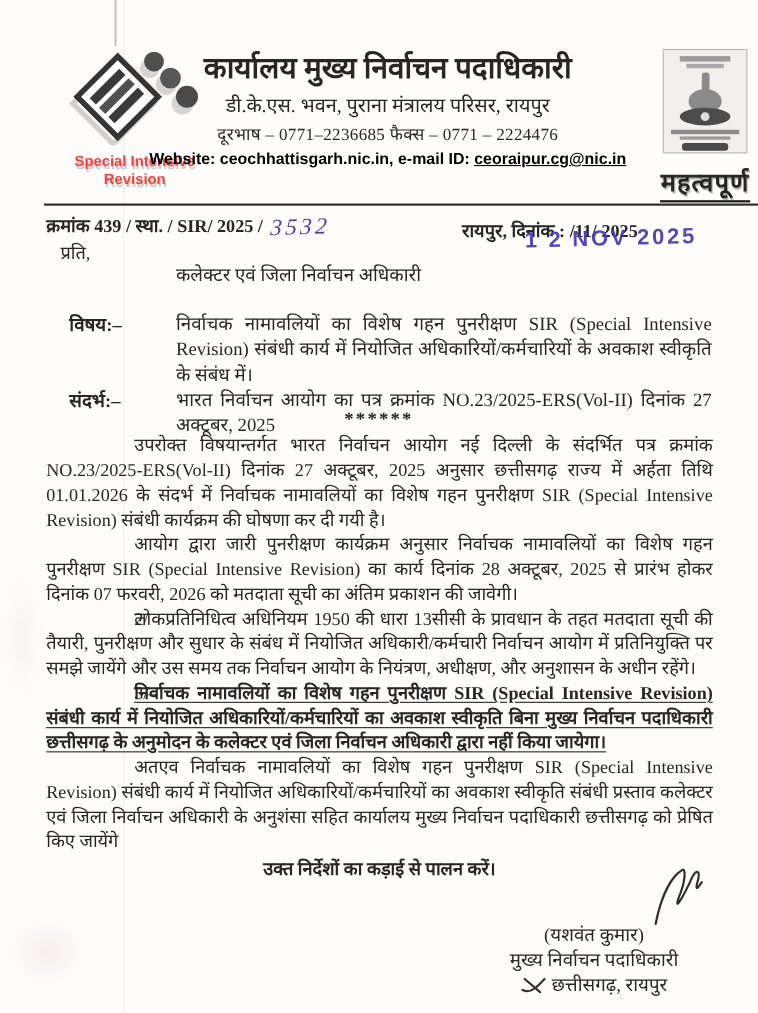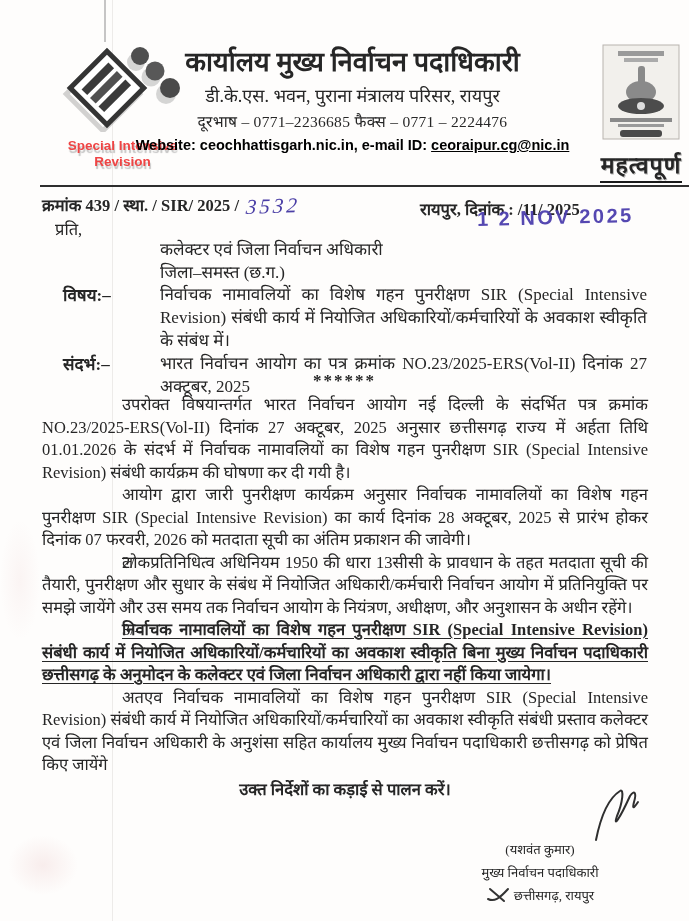--- a/index.html
+++ b/index.html
@@ -59,21 +59,21 @@
   
   .body{position:absolute;left:42px;top:394px;width:606px;font-size:16.5px;line-height:22.5px;text-align:justify;}
   .body p{margin:0;text-indent:80px;}
   .numbered{position:relative;}
   .para-num{position:absolute;left:0;top:0;}
   .bold-underline{font-weight:bold;text-decoration:underline;text-underline-offset:3px;}
   .closing{text-indent:0 !important;text-align:center;font-weight:bold;margin-top:2px !important;}
 
   
   .signature{position:absolute;left:418px;top:838px;width:244px;text-align:center;
-    font-size:13px;line-height:23px;}
+    font-size:17px;line-height:23px;}
   .sig-squiggle{position:absolute;left:588px;top:788px;}
   .check-mark{display:inline-block;vertical-align:-3px;margin-right:4px;}
 </style>
 </head>
 <body>
 
 <div class="page">
 
   <div class="fold-line"></div>
   <div class="top-tick"></div>
@@ -142,21 +142,20 @@
 
   <div class="ref-left">
     <span>क्रमांक 439 / स्था. / SIR/ 2025 /</span><span class="ref-hand">3532</span>
   </div>
   <div class="place-date">रायपुर, दिनांक :   /11/ 2025</div>
   <div class="date-stamp">1 2 NOV 2025</div>
 
   <div class="to-label">प्रति,</div>
   <div class="recipient">
     <div>कलेक्टर एवं जिला निर्वाचन अधिकारी</div>
-    <div>जिला–समस्त (छ.ग.)</div>
   </div>
 
   <div class="label-col subject-label">विषय:–</div>
   <div class="text-col subject-text">निर्वाचक नामावलियों का विशेष गहन पुनरीक्षण SIR (Special Intensive Revision) संबंधी कार्य में नियोजित अधिकारियों/कर्मचारियों के अवकाश स्वीकृति के संबंध में।</div>
 
   <div class="label-col reference-label">संदर्भ:–</div>
   <div class="text-col reference-text">भारत निर्वाचन आयोग का पत्र क्रमांक NO.23/2025-ERS(Vol-II) दिनांक 27 अक्टूबर, 2025</div>
 
   <div class="divider">******</div>
 

